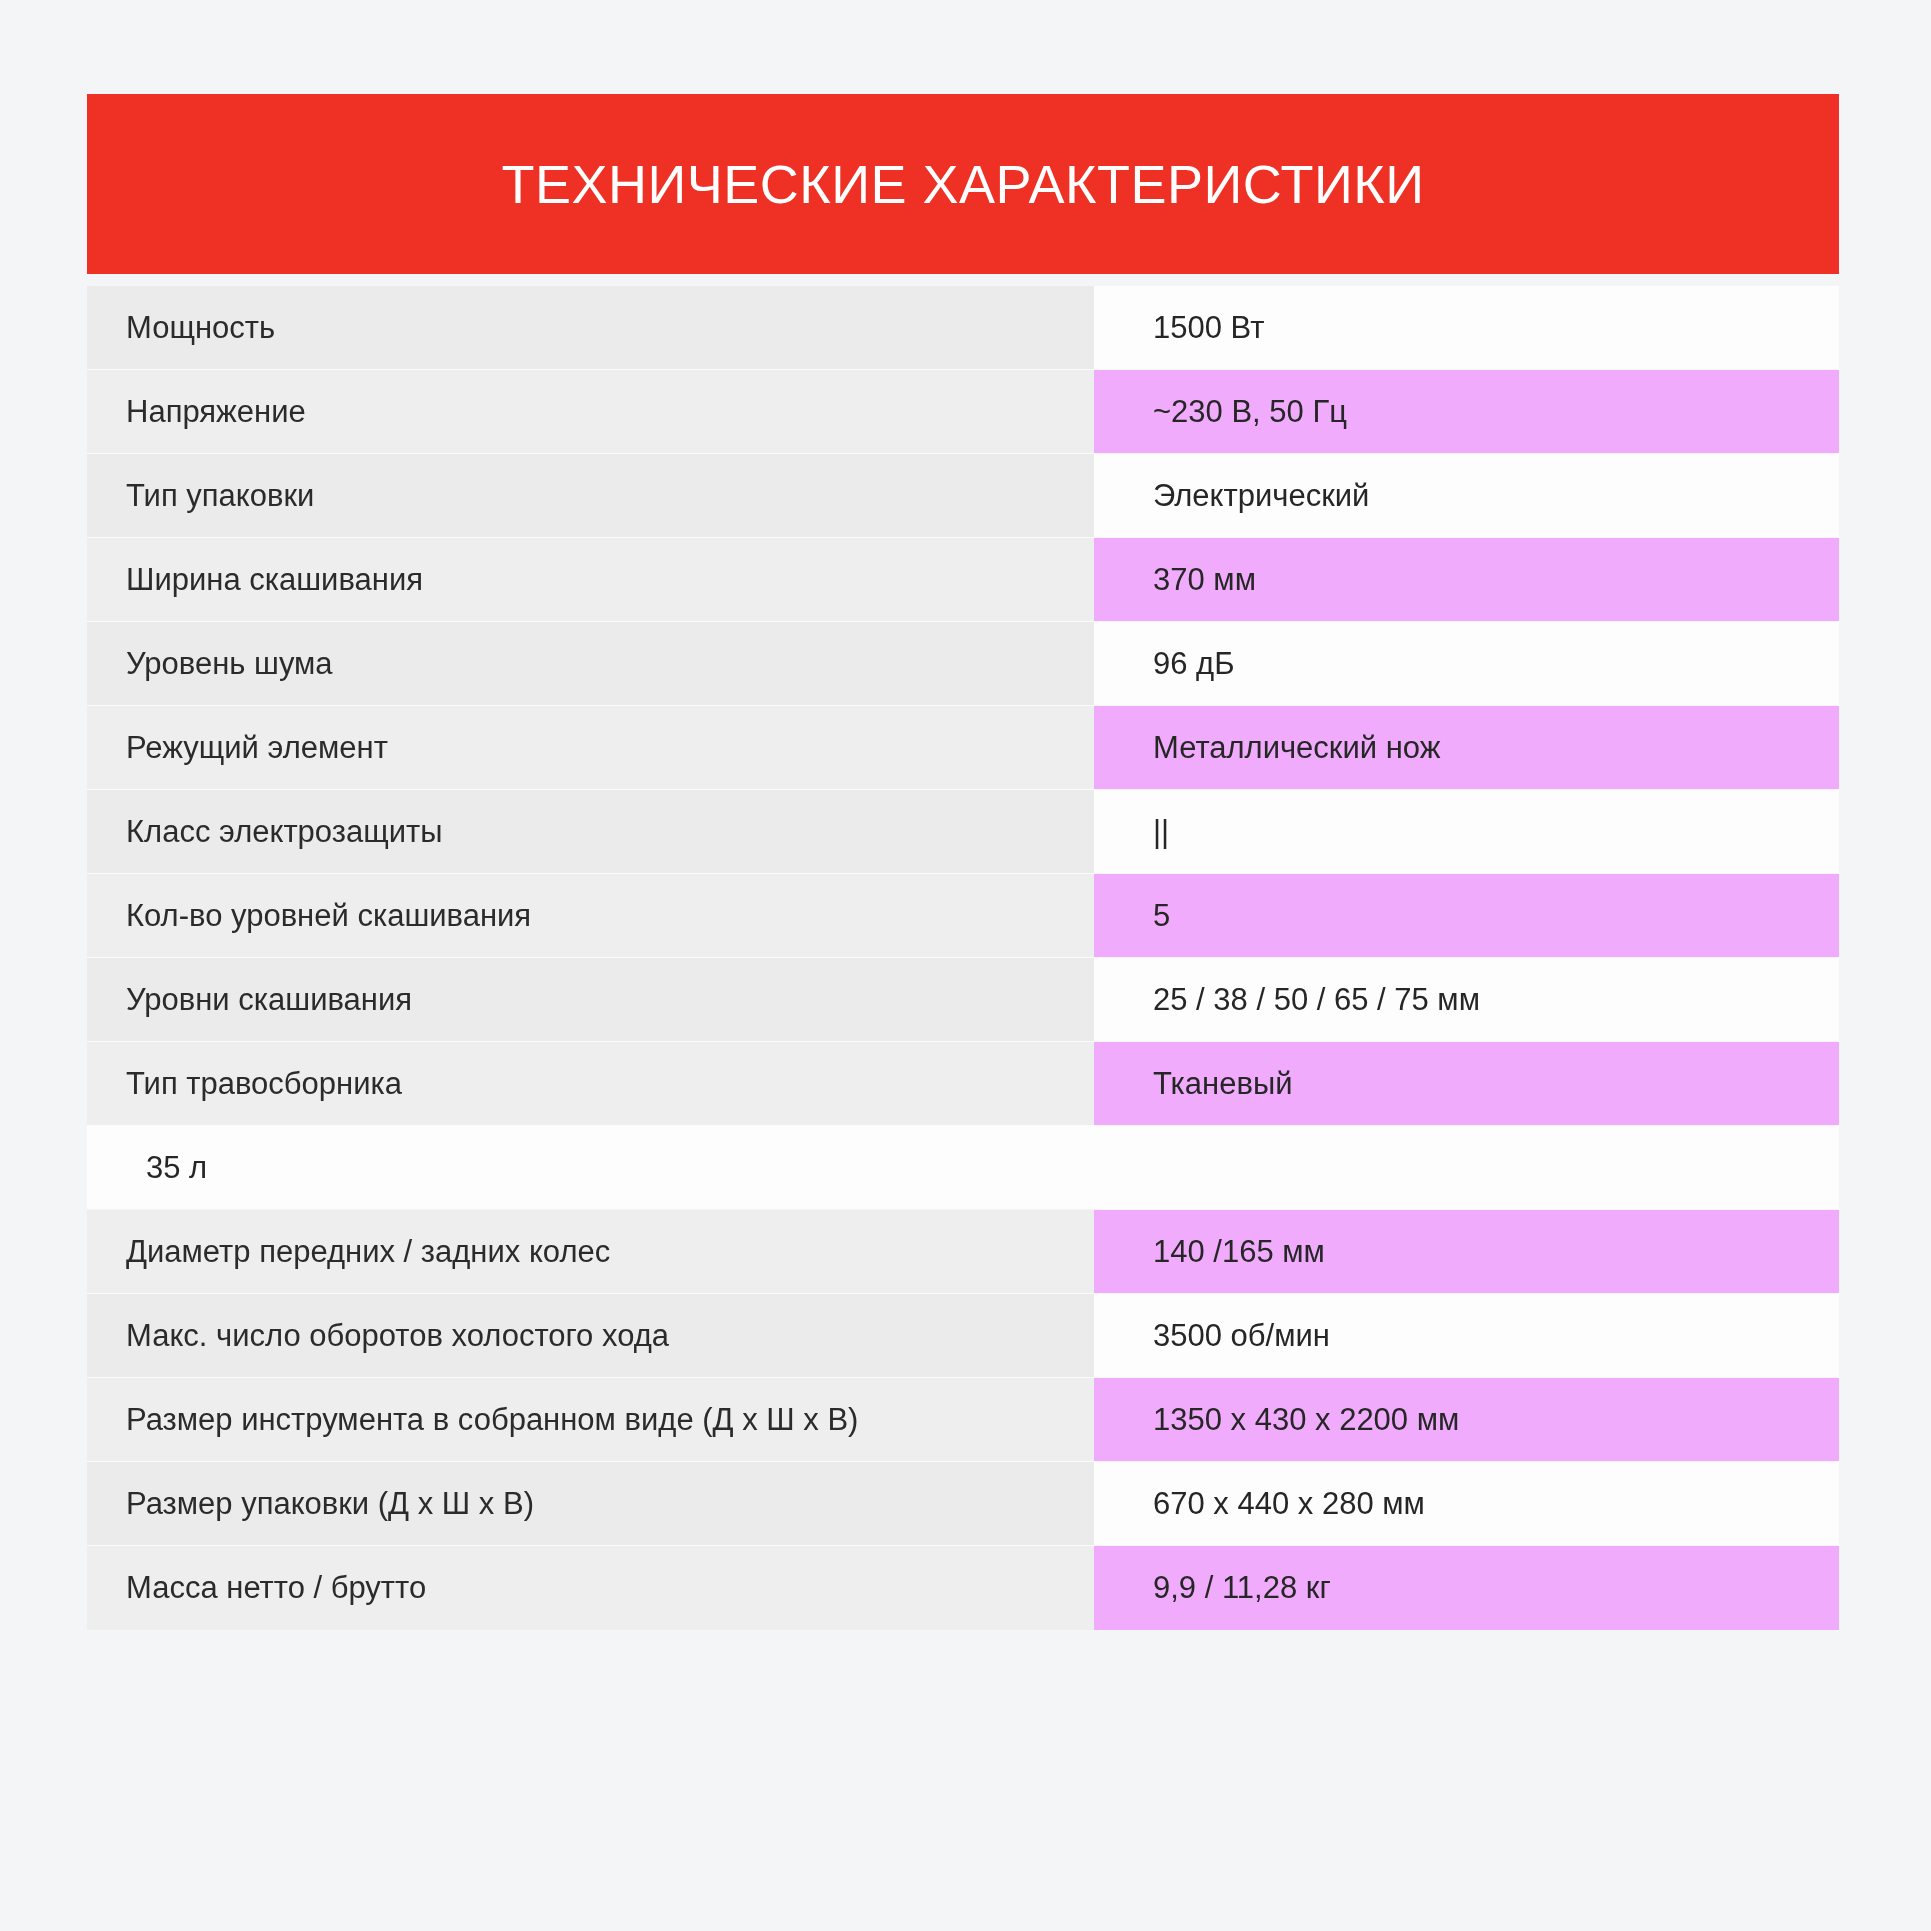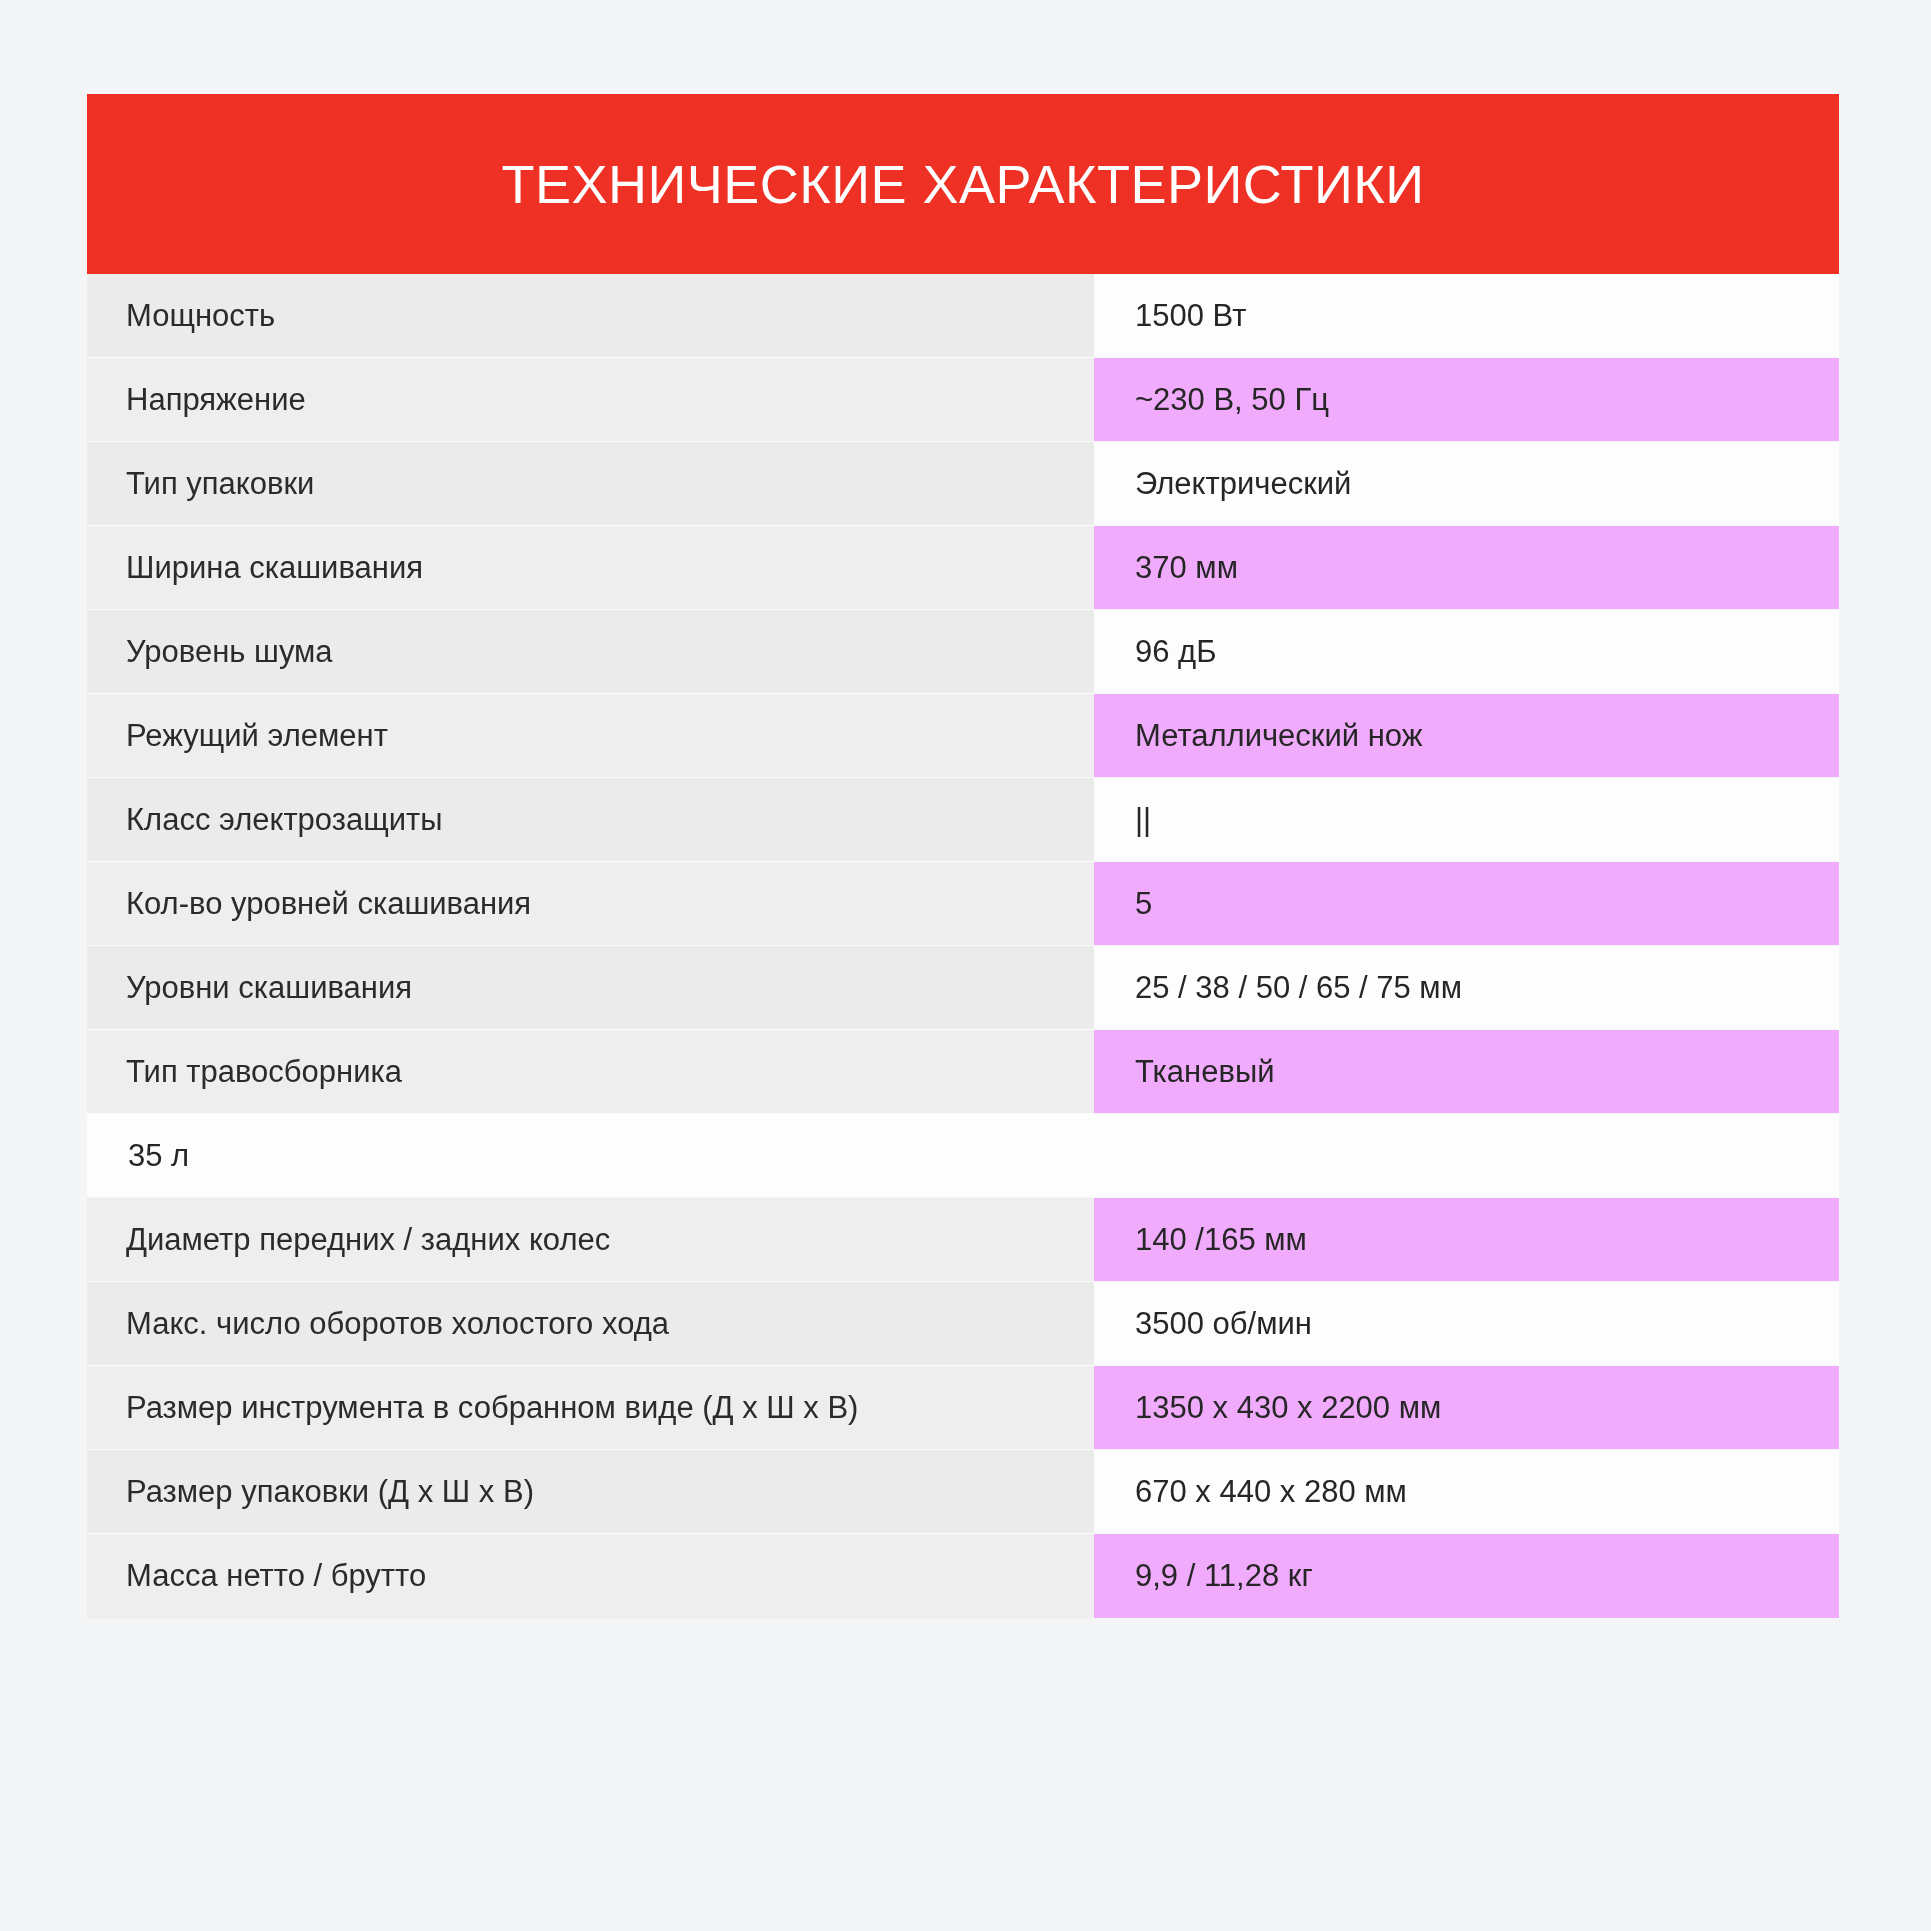--- a/index.html
+++ b/index.html
@@ -82,41 +82,42 @@
     color: #ffffff;
     font-size: 54px;
     font-weight: normal;
     letter-spacing: 0.5px;
     line-height: 1;
     text-align: center;
   }
 
   .spec-rows {
     width: 100%;
+    margin-top: 12px;
   }
 
   .spec-row {
     display: flex;
     height: 84px;
     align-items: stretch;
     position: relative;
   }
   .spec-row .cell-label {
     width: 1007px;
     box-sizing: border-box;
     padding-left: 39px;
     display: flex;
     align-items: center;
     background: #ebebeb;
     border-bottom: 1.9px solid #fbfbfb;
   }
   .spec-row .cell-value {
     flex: 1 1 auto;
     box-sizing: border-box;
-    padding-left: 41px;
+    padding-left: 59px;
     display: flex;
     align-items: center;
     background: #fdfdfd;
     border-bottom: 1.9px solid #f4f5f7;
   }
   .spec-row.alt .cell-label { background: #eeeeee; }
   .spec-row.alt .cell-value { background: #f0abfc; text-align: center; }
 
   .cell-label .txt,
   .cell-value .txt {

